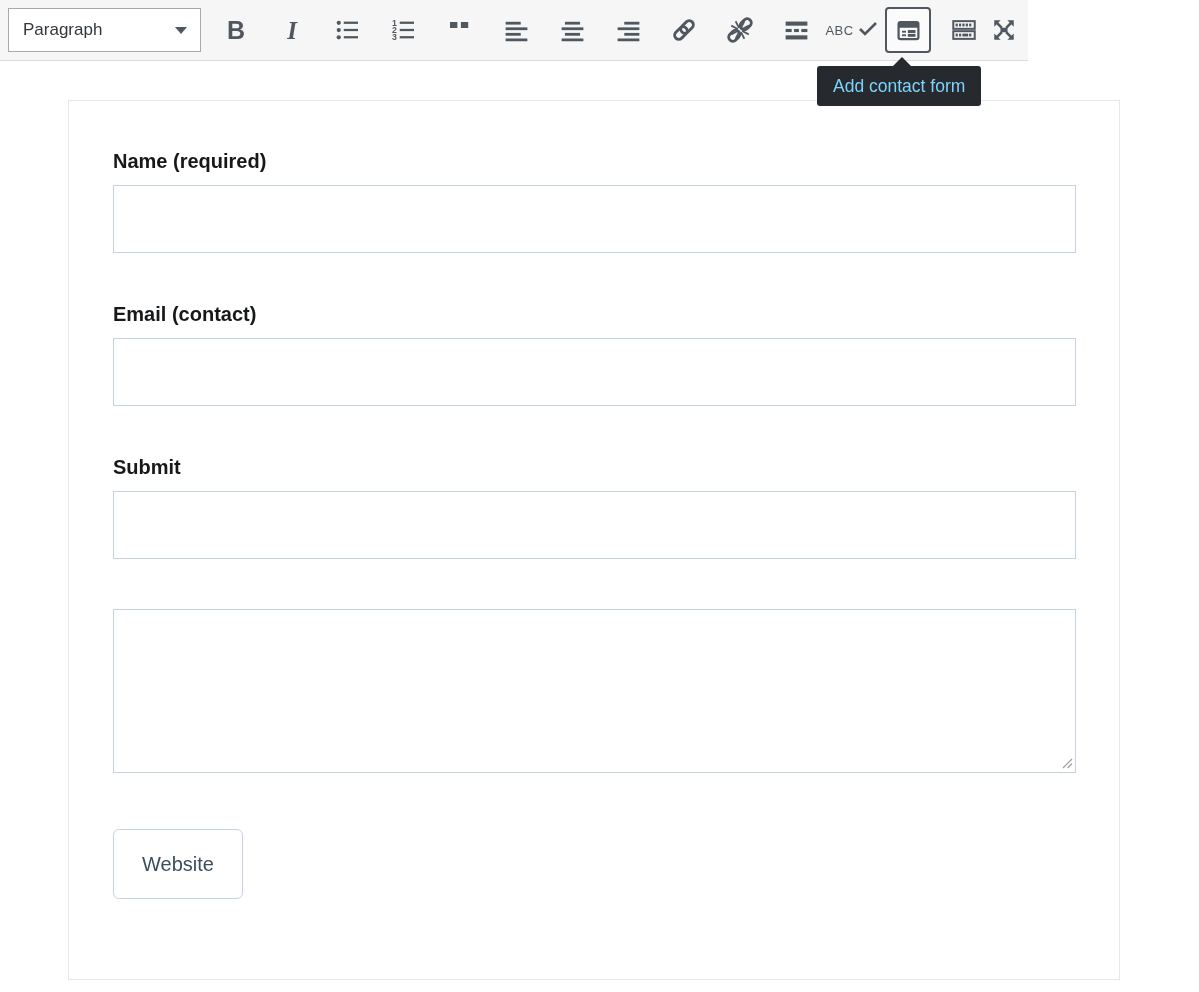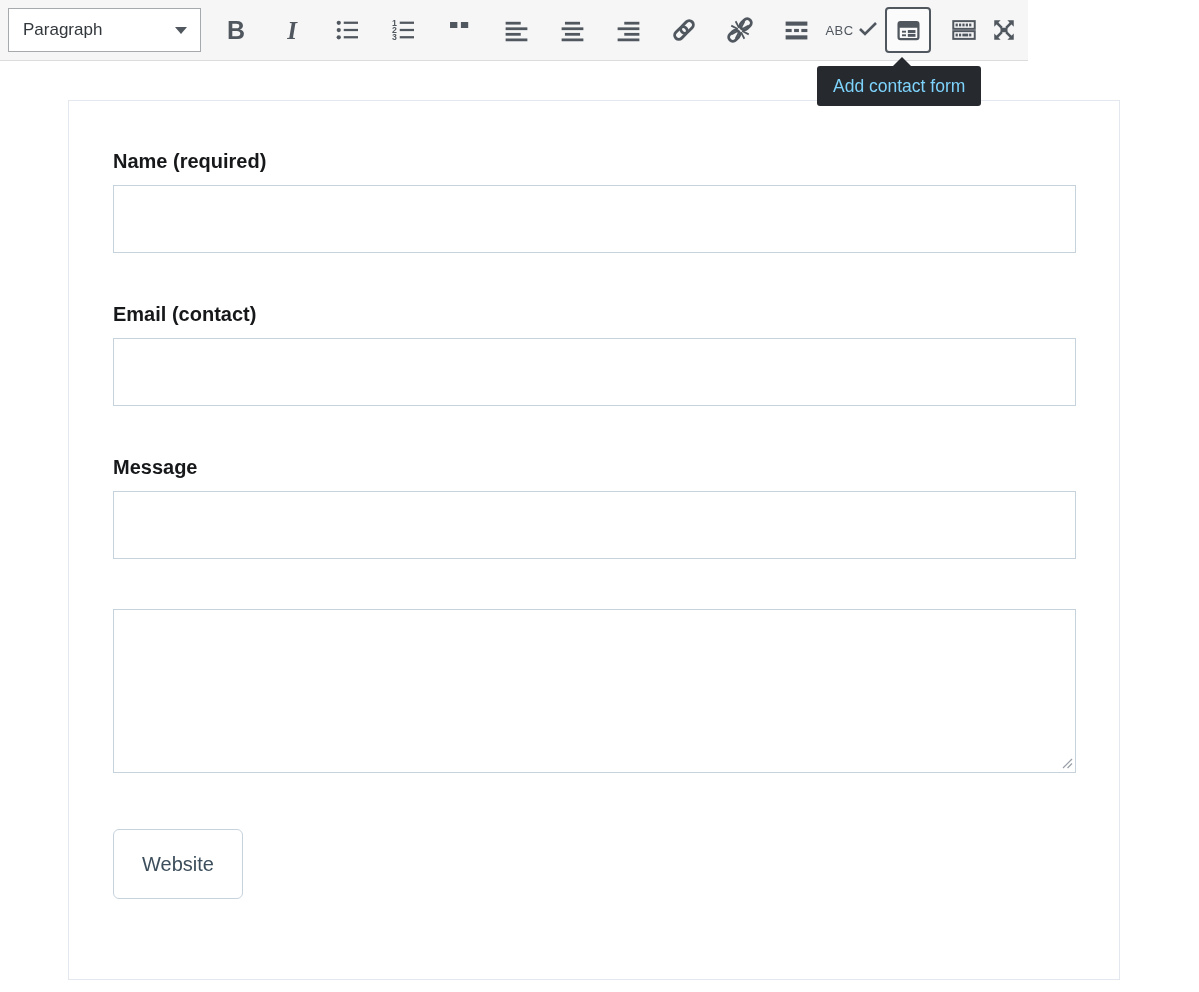--- a/index.html
+++ b/index.html
@@ -259,21 +259,21 @@
 
   <div class="editor-canvas">
     <div class="form-panel">
 
       <div class="field-label">Name (required)</div>
       <input class="field-input" type="text" value="" style="">
 
       <div class="field-label">Email (contact)</div>
       <input class="field-input" type="text" value="" style="">
 
-      <div class="field-label">Message</div>
+      <div class="field-label">Submit</div>
       <input class="field-input" type="text" value="" style="">
 
       <div class="textarea-wrap">
         <textarea class="field-textarea" style=""></textarea>
         <svg class="resize-grip" width="11" height="11" viewBox="0 0 11 11" stroke="#9aa0a6" stroke-width="1.2">
           <line x1="1" y1="10" x2="10" y2="1"></line>
             <line x1="5.5" y1="10" x2="10" y2="5.5"></line>
         </svg>
       </div>
 

